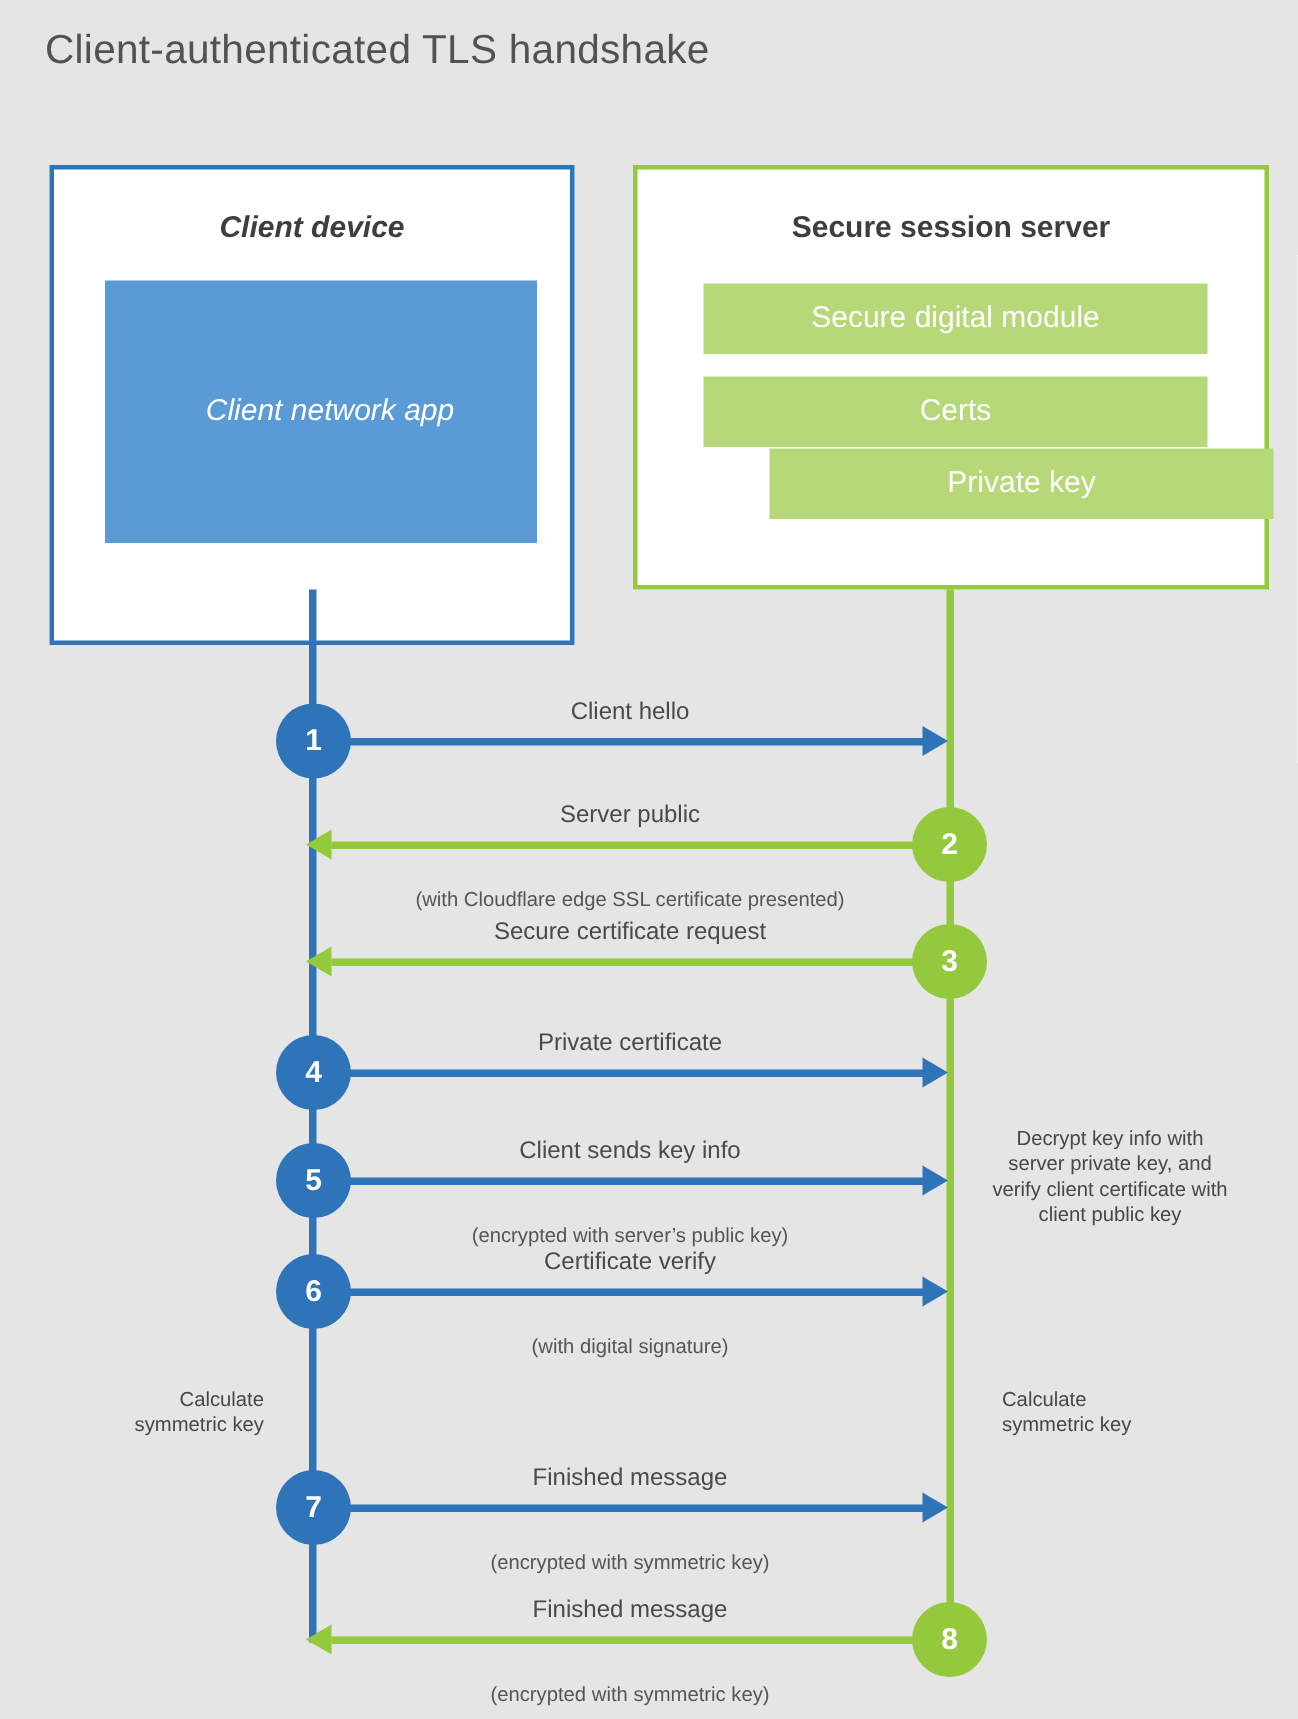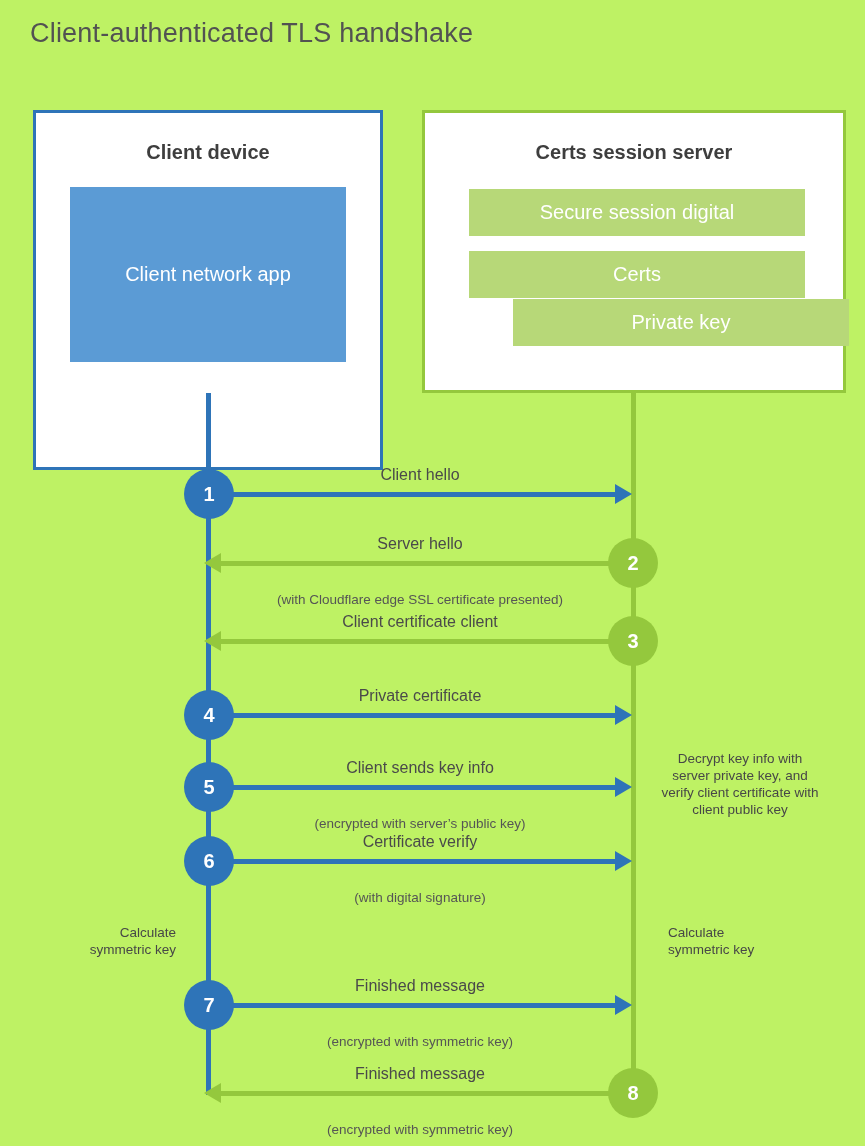--- a/index.html
+++ b/index.html
@@ -6,33 +6,33 @@
     --blue:#2e74b8;
     --blue-fill:#5b9bd5;
     --green:#94c83d;
     --green-fill:#b7d878;
     --ink:#3e3e3e;
     --label:#4a4a4a;
     --sub:#555555;
   }
   html,body{margin:0;padding:0;background:#ffffff;}
   body{font-family:"Liberation Sans","DejaVu Sans",sans-serif;}
-  .canvas{position:relative;width:865px;height:1146px;background:#bef264;overflow:hidden;}
+  .canvas{position:relative;width:865px;height:1146px;background:#e5e5e5;overflow:hidden;}
 
   
   .page-title{position:absolute;left:30px;top:18px;font-size:27px;font-weight:300;color:#525252;letter-spacing:.2px;}
 
   
   .box{position:absolute;top:110px;background:#fff;box-sizing:border-box;}
-  .client-box{left:33px;width:350px;height:360px;border:3px solid var(--blue);}
+  .client-box{left:33px;width:350px;height:320px;border:3px solid var(--blue);font-style:italic;}
   .server-box{left:422px;width:424px;height:283px;border:3px solid var(--green);}
   .box-title{margin-top:28px;text-align:center;font-size:20px;font-weight:bold;color:var(--ink);}
 
   .client-app{position:absolute;left:34px;top:74px;width:276px;height:175px;background:var(--blue-fill);
-    display:flex;align-items:center;justify-content:center;text-align:center;color:#fff;font-size:20px;line-height:1.35;}
+    display:flex;align-items:center;justify-content:center;text-align:center;color:#fff;font-size:20px;line-height:1.35;padding-left:12px;}
   .client-app span{display:block;max-width:180px;}
 
   .module{position:absolute;left:44px;width:336px;height:47px;background:var(--green-fill);
     color:#fff;font-size:20px;text-align:center;line-height:47px;}
   .module.m1{top:76px;}
   .module.m2{top:138px;}
   .module.m3{top:186px;margin-left:44px;}
 
   
   .vline{position:absolute;width:5px;}
@@ -70,46 +70,46 @@
   <div class="page-title">Client-authenticated TLS handshake</div>
 
   <div class="box client-box">
     <div class="box-title">Client device</div>
     <div class="client-app">
       <span>Client network app</span>
     </div>
   </div>
 
   <div class="box server-box">
-    <div class="box-title">Certs session server</div>
-    <div class="module m1">Secure session digital</div>
+    <div class="box-title">Secure session server</div>
+    <div class="module m1">Secure digital module</div>
     <div class="module m2">Certs</div>
     <div class="module m3">Private key</div>
   </div>
 
   <div class="vline client-vline"></div>
   <div class="vline server-vline"></div>
 
   <div class="step blue" style="--y:494px">
     <div class="label">Client hello</div>
     <div class="line"></div>
     <div class="head"></div>
     <div class="circle">1</div>
   </div>
 
   <div class="step green" style="--y:563px">
-    <div class="label">Server hello</div>
+    <div class="label">Server public</div>
     <div class="line"></div>
     <div class="head"></div>
     <div class="sub">(with Cloudflare edge SSL certificate presented)</div>
     <div class="circle">2</div>
   </div>
 
   <div class="step green" style="--y:641px">
-    <div class="label">Client certificate client</div>
+    <div class="label">Secure certificate request</div>
     <div class="line"></div>
     <div class="head"></div>
     <div class="circle">3</div>
   </div>
 
   <div class="step blue" style="--y:715px">
     <div class="label">Private certificate</div>
     <div class="line"></div>
     <div class="head"></div>
     <div class="circle">4</div>

